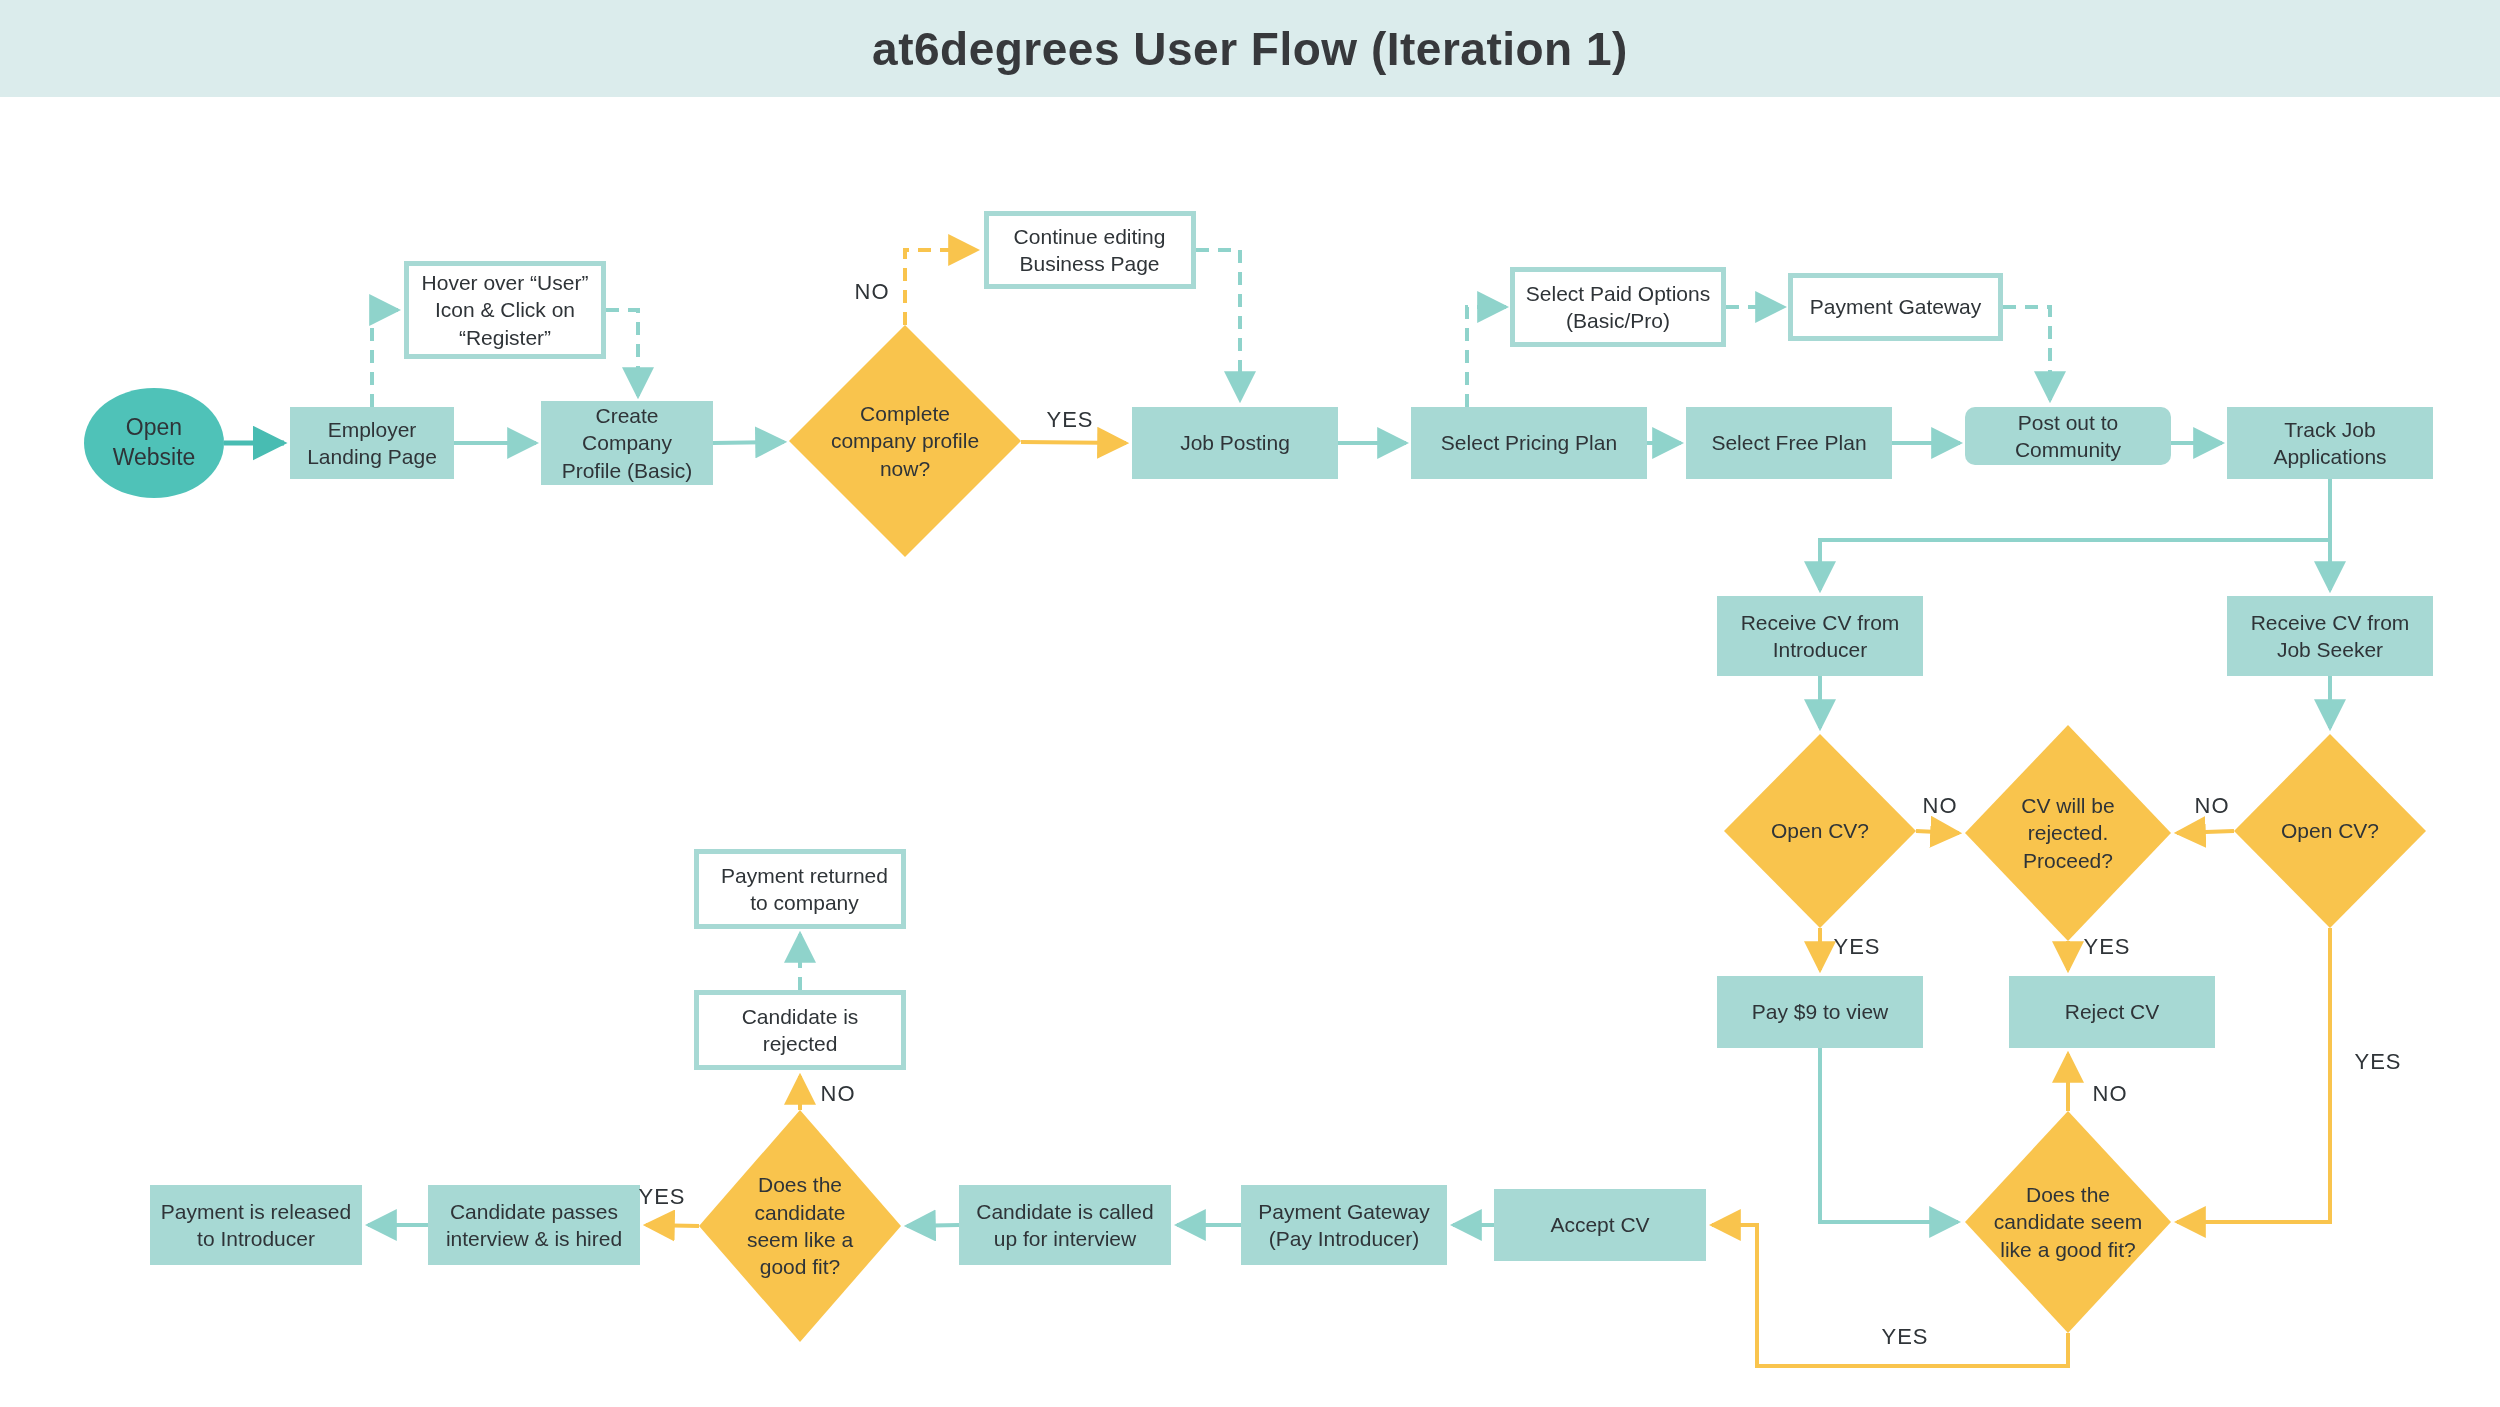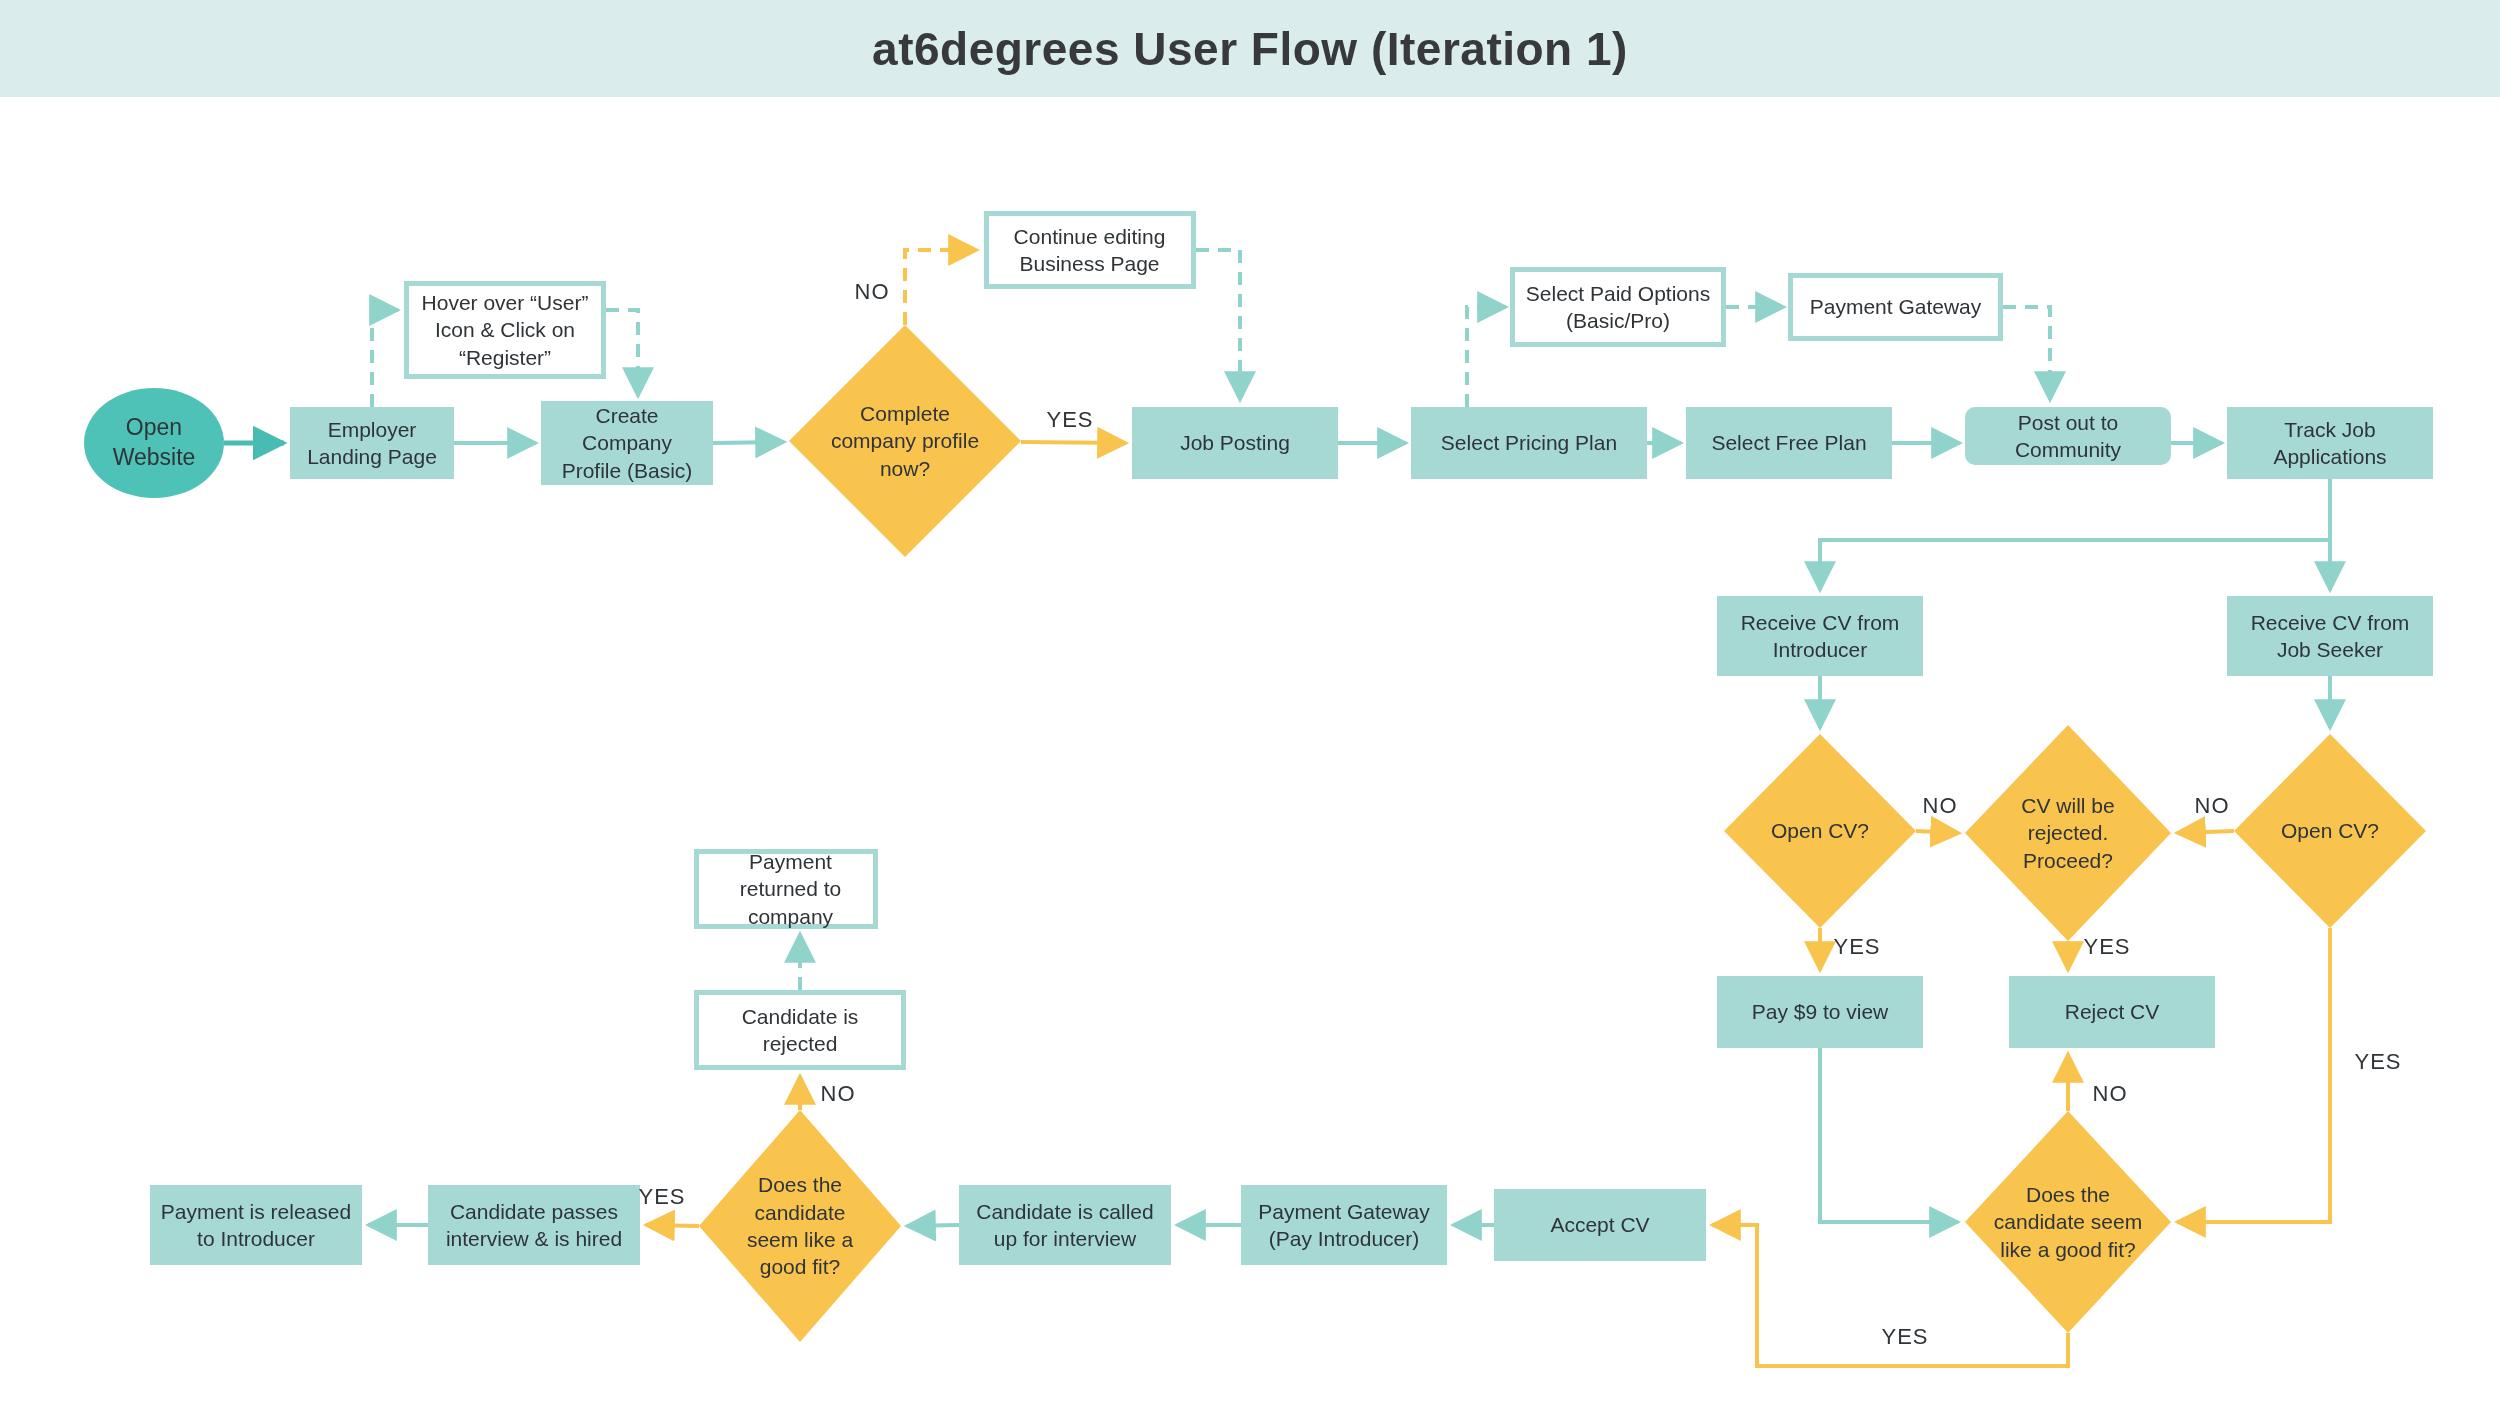--- a/index.html
+++ b/index.html
@@ -90,21 +90,21 @@
     <path d="M1916,831 L1959,833" stroke="#F9C44D" stroke-width="4" fill="none" marker-end="url(#mYellow)"></path>
     <path d="M2234,831 L2177,833" stroke="#F9C44D" stroke-width="4" fill="none" marker-end="url(#mYellow)"></path>
     <path d="M2330,928 L2330,1222 L2177,1222" stroke="#F9C44D" stroke-width="4" fill="none" marker-end="url(#mYellow)"></path>
     <path d="M2068,1111 L2068,1054" stroke="#F9C44D" stroke-width="4" fill="none" marker-end="url(#mYellow)"></path>
     <path d="M2068,1333 L2068,1366 L1757,1366 L1757,1225 L1712,1225" stroke="#F9C44D" stroke-width="4" fill="none" marker-end="url(#mYellow)"></path>
     <path d="M699,1226 L646,1225" stroke="#F9C44D" stroke-width="4" fill="none" marker-end="url(#mYellow)"></path>
   </svg>
 
   <div class="node ellipse" style="left:84px;top:388px;width:140px;height:110px;">Open Website</div>
   <div class="node proc" style="left:290px;top:407px;width:164px;height:72px;">Employer Landing Page</div>
-  <div class="node note" style="left:404px;top:261px;width:202px;height:98px;margin-top:20px;">Hover over “User” Icon &amp; Click on “Register”</div>
+  <div class="node note" style="left:404px;top:261px;width:202px;height:98px;">Hover over “User” Icon &amp; Click on “Register”</div>
   <div class="node proc" style="left:541px;top:401px;width:172px;height:84px;">Create Company Profile (Basic)</div>
   <div class="node decision" style="left:789px;top:325px;width:232px;height:232px;">
     <span class="dtext">Complete company profile now?</span>
   </div>
   <div class="node note" style="left:984px;top:211px;width:212px;height:78px;padding-left:9px;">Continue editing Business Page</div>
   <div class="node proc" style="left:1132px;top:407px;width:206px;height:72px;">Job Posting</div>
   <div class="node proc" style="left:1411px;top:407px;width:236px;height:72px;">Select Pricing Plan</div>
   <div class="node note" style="left:1510px;top:267px;width:216px;height:80px;">Select Paid Options (Basic/Pro)</div>
   <div class="node note" style="left:1788px;top:273px;width:215px;height:68px;">Payment Gateway</div>
   <div class="node proc" style="left:1686px;top:407px;width:206px;height:72px;">Select Free Plan</div>
@@ -132,21 +132,21 @@
   </div>
   <div class="node proc" style="left:1494px;top:1189px;width:212px;height:72px;">Accept CV</div>
   <div class="node proc" style="left:959px;top:1185px;width:212px;height:80px;">Candidate is called up for interview</div>
   <div class="node proc" style="left:1241px;top:1185px;width:206px;height:80px;">Payment Gateway (Pay Introducer)</div>
   <div class="node decision" style="left:699px;top:1110px;width:202px;height:232px;">
     <span class="dtext">Does the candidate seem like a good fit?</span>
   </div>
   <div class="node proc" style="left:428px;top:1185px;width:212px;height:80px;">Candidate passes interview &amp; is hired</div>
   <div class="node proc" style="left:150px;top:1185px;width:212px;height:80px;">Payment is released to Introducer</div>
   <div class="node note" style="left:694px;top:990px;width:212px;height:80px;">Candidate is rejected</div>
-  <div class="node note" style="left:694px;top:849px;width:184px;height:80px;padding-left:19px;">Payment returned to company</div>
+  <div class="node note" style="left:694px;top:849px;width:212px;height:80px;padding-left:19px;">Payment returned to company</div>
 
   <div class="elabel" style="left:872px;top:292px;">NO</div>
   <div class="elabel" style="left:1070px;top:420px;">YES</div>
   <div class="elabel" style="left:1940px;top:806px;">NO</div>
   <div class="elabel" style="left:2212px;top:806px;">NO</div>
   <div class="elabel" style="left:1857px;top:947px;">YES</div>
   <div class="elabel" style="left:2107px;top:947px;">YES</div>
   <div class="elabel" style="left:2378px;top:1062px;">YES</div>
   <div class="elabel" style="left:2110px;top:1094px;">NO</div>
   <div class="elabel" style="left:1905px;top:1337px;">YES</div>

